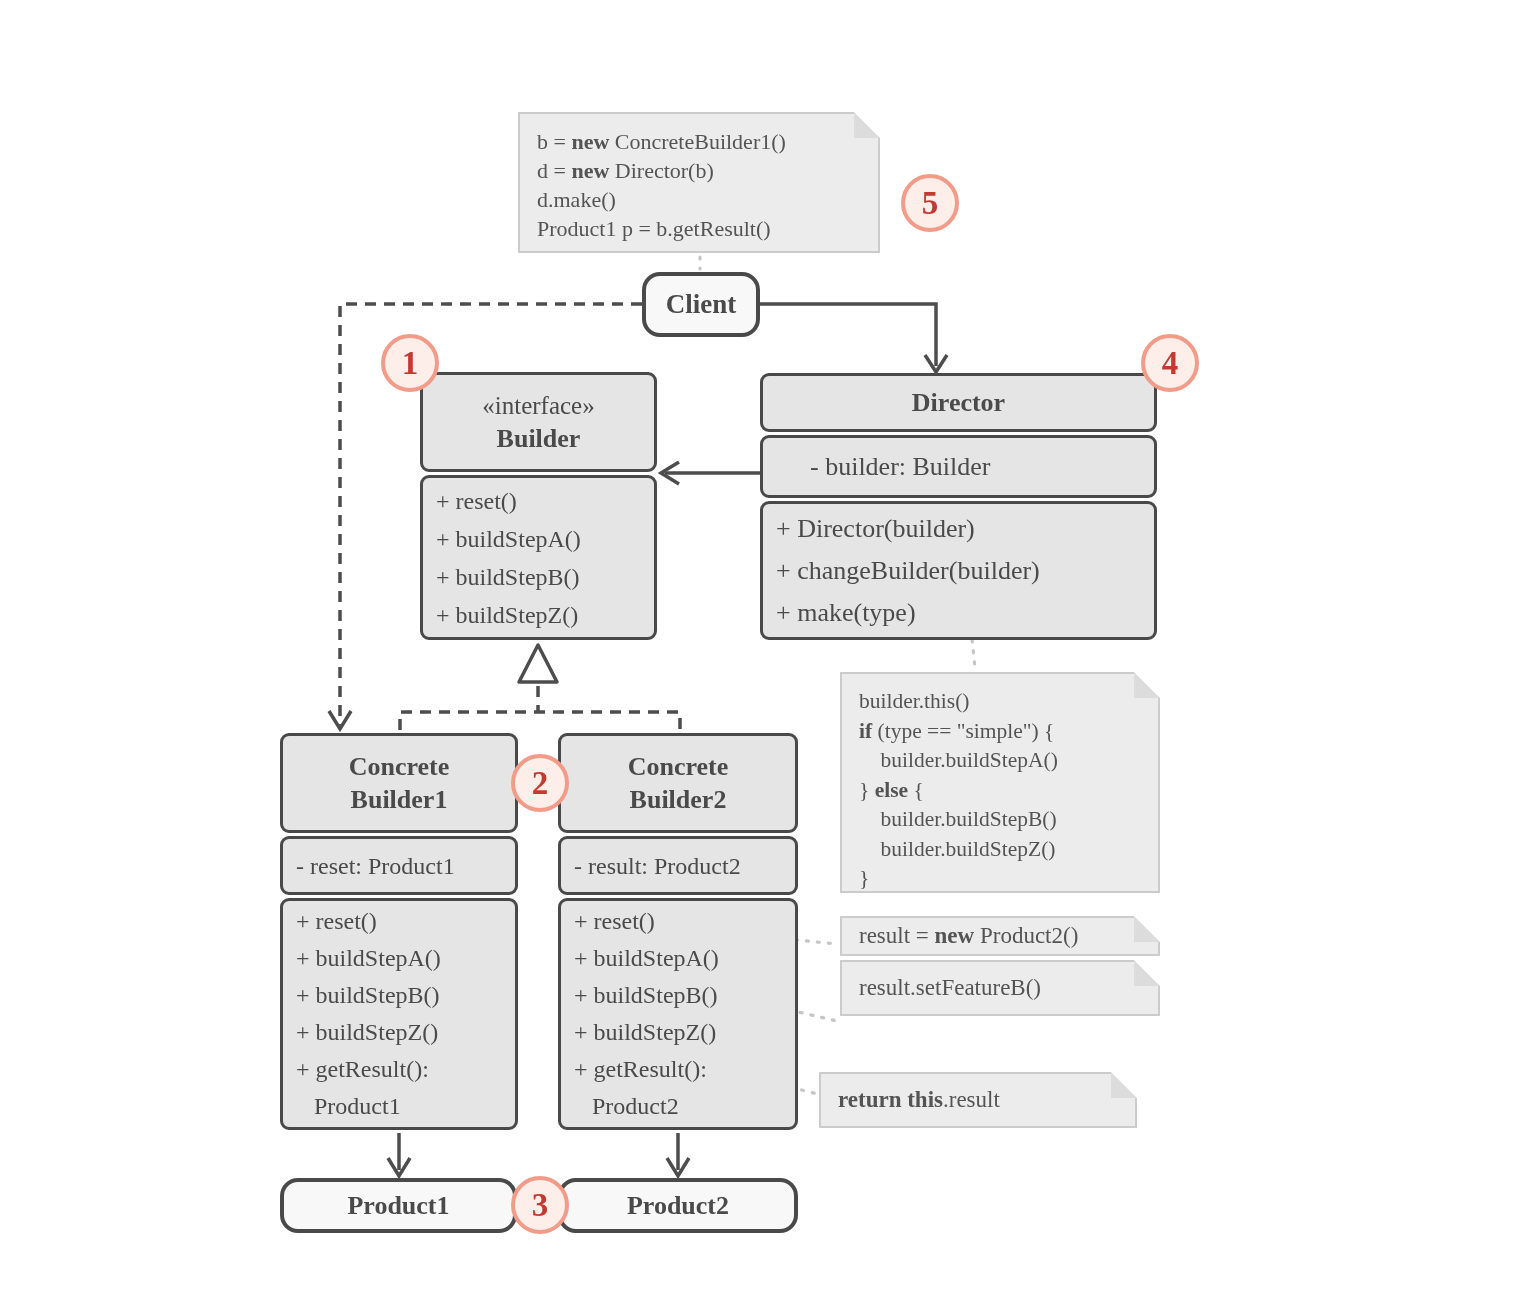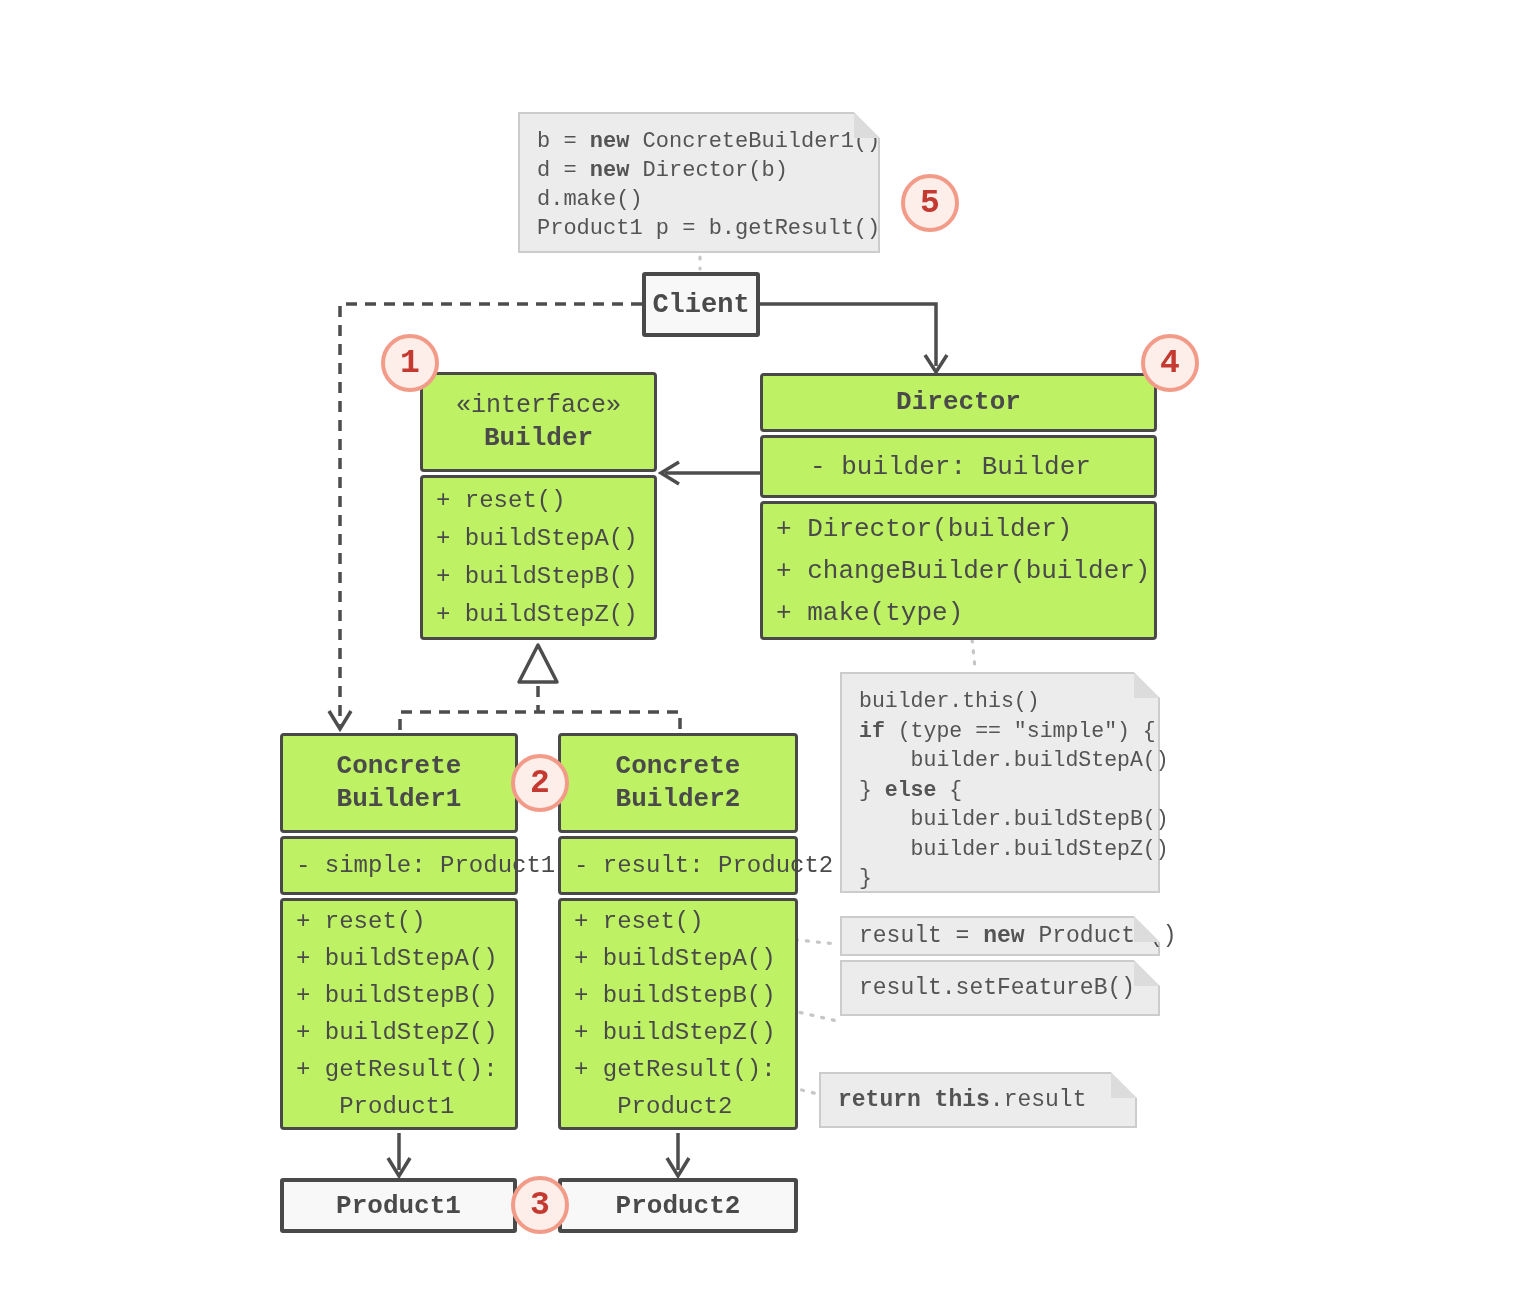--- a/index.html
+++ b/index.html
@@ -1,47 +1,47 @@
 <!DOCTYPE html>
 <html><head>
 <meta charset="utf-8">
 <style>
   html,body{margin:0;padding:0;background:#ffffff;}
   #canvas{
     position:relative;
     width:1518px;height:1304px;
     background:#ffffff;
-    font-family:Liberation Mono, monospace;
+    font-family:Liberation Serif, serif;
     color:#4a4a4a;
     overflow:hidden;
   }
   #wires{position:absolute;left:0;top:0;z-index:0;}
 
   
   .uml{position:absolute;display:flex;flex-direction:column;gap:3px;z-index:1;}
   .comp{
-    background:#bef264;
+    background:#e5e5e5;
     border:3.5px solid #494949;
-    border-radius:4px;
+    border-radius:9px;
     box-sizing:border-box;
   }
   .titlebox{display:flex;flex-direction:column;align-items:center;justify-content:center;}
   .cls-title{font-weight:bold;font-size:26px;line-height:33px;text-align:center;}
   .stereotype{font-weight:normal;font-size:25px;line-height:33px;text-align:center;}
   .rows{display:flex;flex-direction:column;justify-content:center;padding:6px 0;}
   .m-line{white-space:pre;padding-left:13px;}
   .rows.lh-b .m-line{font-size:24px;line-height:38px;}
   .rows.lh-d .m-line{font-size:26px;line-height:42px;}
   .rows.lh-c .m-line{font-size:24px;line-height:37px;}
   .rows.attr-d .m-line{font-size:26px;line-height:1;padding-left:47px;}
   .rows.attr-c .m-line{font-size:24px;line-height:1;}
 
   .simplebox{
     position:absolute;z-index:1;
-    background:#f8f8f8;border:4px solid #494949;border-radius:3px;
+    background:#f8f8f8;border:4px solid #494949;border-radius:18px;
     box-sizing:border-box;display:flex;align-items:center;justify-content:center;
     font-weight:bold;font-size:27px;
   }
 
   
   .note{
     position:absolute;z-index:1;
     background:#ececec;border:2px solid #cccccc;
     box-sizing:border-box;color:#545454;
   }
@@ -158,21 +158,21 @@
       <div class="code-line"><span>    builder.buildStepZ()</span></div>
       <div class="code-line"><span>}</span></div>
     </div>
 
   <div class="uml" style="left:280px;top:733px;width:238px;">
     <div class="comp titlebox" style="height:100px;">
       <div class="cls-title">Concrete</div>
       <div class="cls-title">Builder1</div>
     </div>
     <div class="comp rows attr-c" style="height:59px;">
-        <div class="m-line">- simple: Product1</div>
+        <div class="m-line">- reset: Product1</div>
       </div>
     <div class="comp rows lh-c" style="height:232px;">
         <div class="m-line">+ reset()</div>
         <div class="m-line">+ buildStepA()</div>
         <div class="m-line">+ buildStepB()</div>
         <div class="m-line">+ buildStepZ()</div>
         <div class="m-line">+ getResult():</div>
         <div class="m-line">   Product1</div>
       </div>
   </div>

